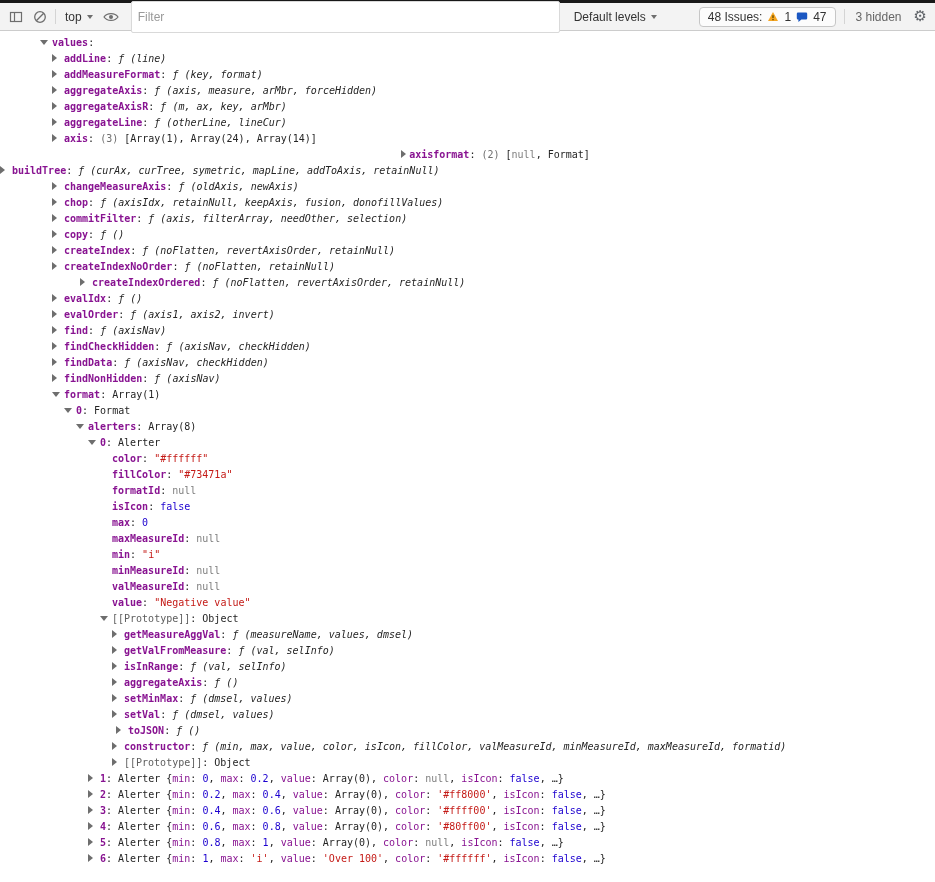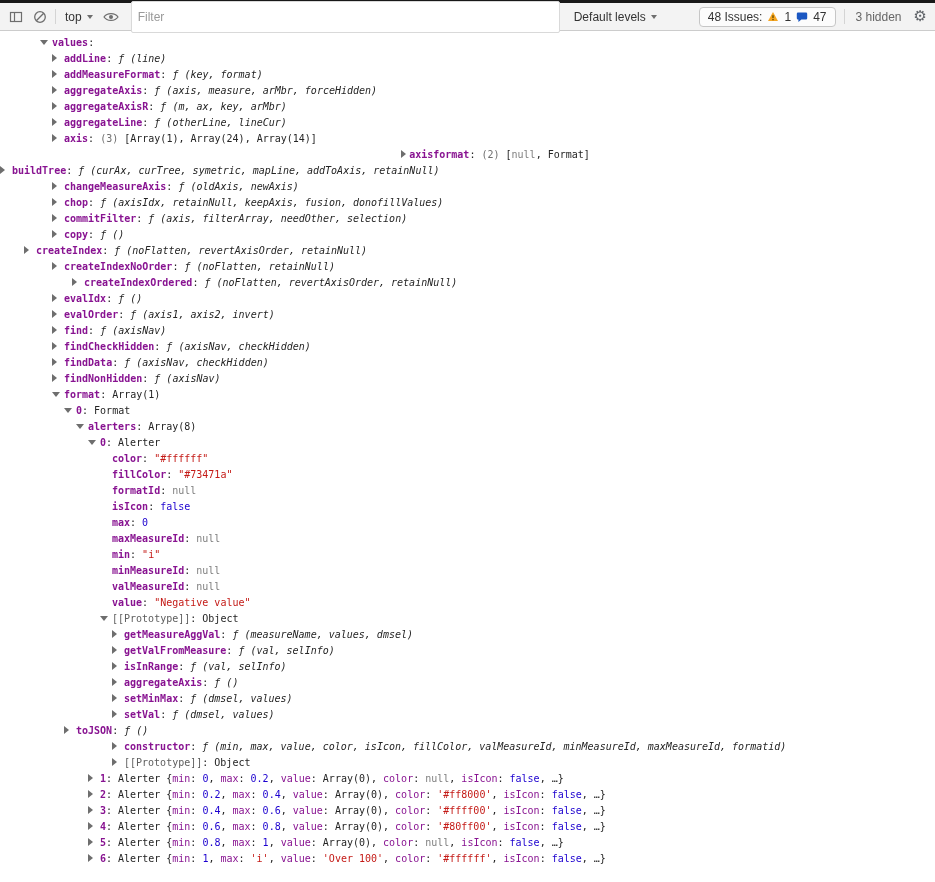--- a/index.html
+++ b/index.html
@@ -117,23 +117,23 @@
     <div class="row" style="padding-left: 52px;"><span class="arr arr-r"></span><span class="k">aggregateAxis</span><span class="t">: </span><span class="fn">ƒ (axis, measure, arMbr, forceHidden)</span></div>
     <div class="row" style="padding-left: 52px;"><span class="arr arr-r"></span><span class="k">aggregateAxisR</span><span class="t">: </span><span class="fn">ƒ (m, ax, key, arMbr)</span></div>
     <div class="row" style="padding-left: 52px;"><span class="arr arr-r"></span><span class="k">aggregateLine</span><span class="t">: </span><span class="fn">ƒ (otherLine, lineCur)</span></div>
     <div class="row" style="padding-left: 52px;"><span class="arr arr-r"></span><span class="k">axis</span><span class="t">: </span><span class="d">(3) </span><span class="t">[Array(1), Array(24), Array(14)]</span></div>
     <div class="row" style="padding-left: 52px; text-align: center;"><span class="arr arr-r"></span><span class="k">axisformat</span><span class="t">: </span><span class="d">(2) </span><span class="t">[</span><span class="nl">null</span><span class="t">, Format]</span></div>
     <div class="row" style=""><span class="arr arr-r"></span><span class="k">buildTree</span><span class="t">: </span><span class="fn">ƒ (curAx, curTree, symetric, mapLine, addToAxis, retainNull)</span></div>
     <div class="row" style="padding-left: 52px;"><span class="arr arr-r"></span><span class="k">changeMeasureAxis</span><span class="t">: </span><span class="fn">ƒ (oldAxis, newAxis)</span></div>
     <div class="row" style="padding-left: 52px;"><span class="arr arr-r"></span><span class="k">chop</span><span class="t">: </span><span class="fn">ƒ (axisIdx, retainNull, keepAxis, fusion, donofillValues)</span></div>
     <div class="row" style="padding-left: 52px;"><span class="arr arr-r"></span><span class="k">commitFilter</span><span class="t">: </span><span class="fn">ƒ (axis, filterArray, needOther, selection)</span></div>
     <div class="row" style="padding-left: 52px;"><span class="arr arr-r"></span><span class="k">copy</span><span class="t">: </span><span class="fn">ƒ ()</span></div>
-    <div class="row" style="padding-left: 24px;"><span class="arr arr-r"></span><span class="k">createIndex</span><span class="t">: </span><span class="fn">ƒ (noFlatten, revertAxisOrder, retainNull)</span></div>
+    <div class="row" style="padding-left: 52px;"><span class="arr arr-r"></span><span class="k">createIndex</span><span class="t">: </span><span class="fn">ƒ (noFlatten, revertAxisOrder, retainNull)</span></div>
     <div class="row" style="padding-left: 52px;"><span class="arr arr-r"></span><span class="k">createIndexNoOrder</span><span class="t">: </span><span class="fn">ƒ (noFlatten, retainNull)</span></div>
-    <div class="row" style="padding-left: 72px;"><span class="arr arr-r"></span><span class="k">createIndexOrdered</span><span class="t">: </span><span class="fn">ƒ (noFlatten, revertAxisOrder, retainNull)</span></div>
+    <div class="row" style="padding-left: 72px; margin-left: 8px;"><span class="arr arr-r"></span><span class="k">createIndexOrdered</span><span class="t">: </span><span class="fn">ƒ (noFlatten, revertAxisOrder, retainNull)</span></div>
     <div class="row" style="padding-left: 52px;"><span class="arr arr-r"></span><span class="k">evalIdx</span><span class="t">: </span><span class="fn">ƒ ()</span></div>
     <div class="row" style="padding-left: 52px;"><span class="arr arr-r"></span><span class="k">evalOrder</span><span class="t">: </span><span class="fn">ƒ (axis1, axis2, invert)</span></div>
     <div class="row" style="padding-left: 52px;"><span class="arr arr-r"></span><span class="k">find</span><span class="t">: </span><span class="fn">ƒ (axisNav)</span></div>
     <div class="row" style="padding-left: 52px;"><span class="arr arr-r"></span><span class="k">findCheckHidden</span><span class="t">: </span><span class="fn">ƒ (axisNav, checkHidden)</span></div>
     <div class="row" style="padding-left: 52px;"><span class="arr arr-r"></span><span class="k">findData</span><span class="t">: </span><span class="fn">ƒ (axisNav, checkHidden)</span></div>
     <div class="row" style="padding-left: 52px;"><span class="arr arr-r"></span><span class="k">findNonHidden</span><span class="t">: </span><span class="fn">ƒ (axisNav)</span></div>
     <div class="row" style="padding-left: 52px;"><span class="arr arr-d"></span><span class="k">format</span><span class="t">: </span><span class="t">Array(1)</span></div>
     <div class="row" style="padding-left: 64px;"><span class="arr arr-d"></span><span class="k">0</span><span class="t">: Format</span></div>
     <div class="row" style="padding-left: 76px;"><span class="arr arr-d"></span><span class="k">alerters</span><span class="t">: </span><span class="t">Array(8)</span></div>
     <div class="row" style="padding-left: 88px;"><span class="arr arr-d"></span><span class="k">0</span><span class="t">: Alerter</span></div>
@@ -147,21 +147,21 @@
     <div class="row" style="padding-left: 100px;"><span class="arr"></span><span class="k">minMeasureId</span><span class="t">: </span><span class="nl">null</span></div>
     <div class="row" style="padding-left: 100px;"><span class="arr"></span><span class="k">valMeasureId</span><span class="t">: </span><span class="nl">null</span></div>
     <div class="row" style="padding-left: 100px;"><span class="arr"></span><span class="k">value</span><span class="t">: </span><span class="s">"Negative value"</span></div>
     <div class="row" style="padding-left: 100px;"><span class="arr arr-d"></span><span class="pr">[[Prototype]]</span><span class="t">: Object</span></div>
     <div class="row" style="padding-left: 112px;"><span class="arr arr-r"></span><span class="k">getMeasureAggVal</span><span class="t">: </span><span class="fn">ƒ (measureName, values, dmsel)</span></div>
     <div class="row" style="padding-left: 112px;"><span class="arr arr-r"></span><span class="k">getValFromMeasure</span><span class="t">: </span><span class="fn">ƒ (val, selInfo)</span></div>
     <div class="row" style="padding-left: 112px;"><span class="arr arr-r"></span><span class="k">isInRange</span><span class="t">: </span><span class="fn">ƒ (val, selInfo)</span></div>
     <div class="row" style="padding-left: 112px;"><span class="arr arr-r"></span><span class="k">aggregateAxis</span><span class="t">: </span><span class="fn">ƒ ()</span></div>
     <div class="row" style="padding-left: 112px;"><span class="arr arr-r"></span><span class="k">setMinMax</span><span class="t">: </span><span class="fn">ƒ (dmsel, values)</span></div>
     <div class="row" style="padding-left: 112px;"><span class="arr arr-r"></span><span class="k">setVal</span><span class="t">: </span><span class="fn">ƒ (dmsel, values)</span></div>
-    <div class="row" style="padding-left: 64px;"><span class="arr arr-r"></span><span class="k">toJSON</span><span class="t">: </span><span class="fn">ƒ ()</span></div>
+    <div class="row" style="padding-left: 116px;"><span class="arr arr-r"></span><span class="k">toJSON</span><span class="t">: </span><span class="fn">ƒ ()</span></div>
     <div class="row" style="padding-left: 112px;"><span class="arr arr-r"></span><span class="k">constructor</span><span class="t">: </span><span class="fn">ƒ (min, max, value, color, isIcon, fillColor, valMeasureId, minMeasureId, maxMeasureId, formatid)</span></div>
     <div class="row" style="padding-left: 112px;"><span class="arr arr-r"></span><span class="pr">[[Prototype]]</span><span class="t">: Object</span></div>
     <div class="row" style="padding-left: 88px;"><span class="arr arr-r"></span><span class="k">1</span><span class="t">: Alerter </span><span class="t">{</span><span class="pk">min</span><span class="t">: </span><span class="n">0</span><span class="t">, </span><span class="pk">max</span><span class="t">: </span><span class="n">0.2</span><span class="t">, </span><span class="pk">value</span><span class="t">: </span><span class="t">Array(0)</span><span class="t">, </span><span class="pk">color</span><span class="t">: </span><span class="nl">null</span><span class="t">, </span><span class="pk">isIcon</span><span class="t">: </span><span class="b">false</span><span class="t">, …}</span></div>
     <div class="row" style="padding-left: 88px;"><span class="arr arr-r"></span><span class="k">2</span><span class="t">: Alerter </span><span class="t">{</span><span class="pk">min</span><span class="t">: </span><span class="n">0.2</span><span class="t">, </span><span class="pk">max</span><span class="t">: </span><span class="n">0.4</span><span class="t">, </span><span class="pk">value</span><span class="t">: </span><span class="t">Array(0)</span><span class="t">, </span><span class="pk">color</span><span class="t">: </span><span class="s">'#ff8000'</span><span class="t">, </span><span class="pk">isIcon</span><span class="t">: </span><span class="b">false</span><span class="t">, …}</span></div>
     <div class="row" style="padding-left: 88px;"><span class="arr arr-r"></span><span class="k">3</span><span class="t">: Alerter </span><span class="t">{</span><span class="pk">min</span><span class="t">: </span><span class="n">0.4</span><span class="t">, </span><span class="pk">max</span><span class="t">: </span><span class="n">0.6</span><span class="t">, </span><span class="pk">value</span><span class="t">: </span><span class="t">Array(0)</span><span class="t">, </span><span class="pk">color</span><span class="t">: </span><span class="s">'#ffff00'</span><span class="t">, </span><span class="pk">isIcon</span><span class="t">: </span><span class="b">false</span><span class="t">, …}</span></div>
     <div class="row" style="padding-left: 88px;"><span class="arr arr-r"></span><span class="k">4</span><span class="t">: Alerter </span><span class="t">{</span><span class="pk">min</span><span class="t">: </span><span class="n">0.6</span><span class="t">, </span><span class="pk">max</span><span class="t">: </span><span class="n">0.8</span><span class="t">, </span><span class="pk">value</span><span class="t">: </span><span class="t">Array(0)</span><span class="t">, </span><span class="pk">color</span><span class="t">: </span><span class="s">'#80ff00'</span><span class="t">, </span><span class="pk">isIcon</span><span class="t">: </span><span class="b">false</span><span class="t">, …}</span></div>
     <div class="row" style="padding-left: 88px;"><span class="arr arr-r"></span><span class="k">5</span><span class="t">: Alerter </span><span class="t">{</span><span class="pk">min</span><span class="t">: </span><span class="n">0.8</span><span class="t">, </span><span class="pk">max</span><span class="t">: </span><span class="n">1</span><span class="t">, </span><span class="pk">value</span><span class="t">: </span><span class="t">Array(0)</span><span class="t">, </span><span class="pk">color</span><span class="t">: </span><span class="nl">null</span><span class="t">, </span><span class="pk">isIcon</span><span class="t">: </span><span class="b">false</span><span class="t">, …}</span></div>
     <div class="row" style="padding-left: 88px;"><span class="arr arr-r"></span><span class="k">6</span><span class="t">: Alerter </span><span class="t">{</span><span class="pk">min</span><span class="t">: </span><span class="n">1</span><span class="t">, </span><span class="pk">max</span><span class="t">: </span><span class="s">'i'</span><span class="t">, </span><span class="pk">value</span><span class="t">: </span><span class="s">'Over 100'</span><span class="t">, </span><span class="pk">color</span><span class="t">: </span><span class="s">'#ffffff'</span><span class="t">, </span><span class="pk">isIcon</span><span class="t">: </span><span class="b">false</span><span class="t">, …}</span></div>
   </div>
 

